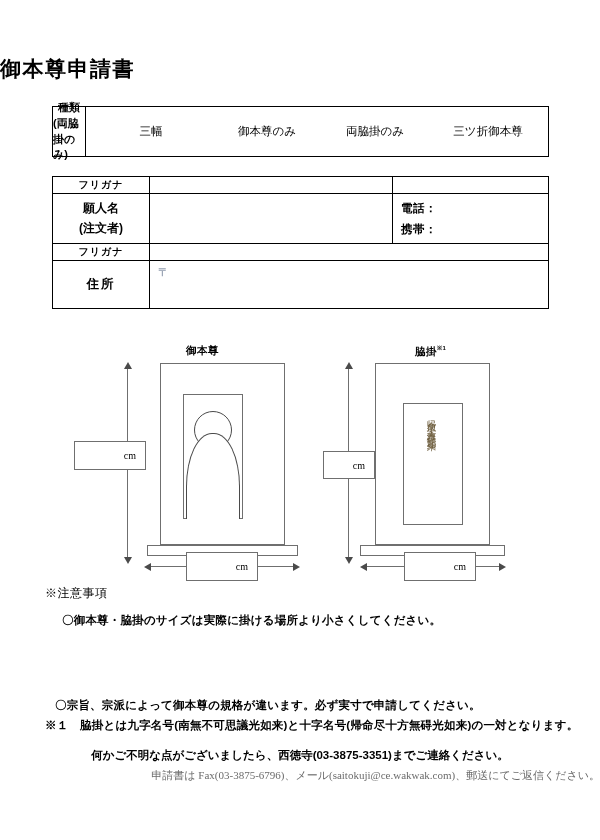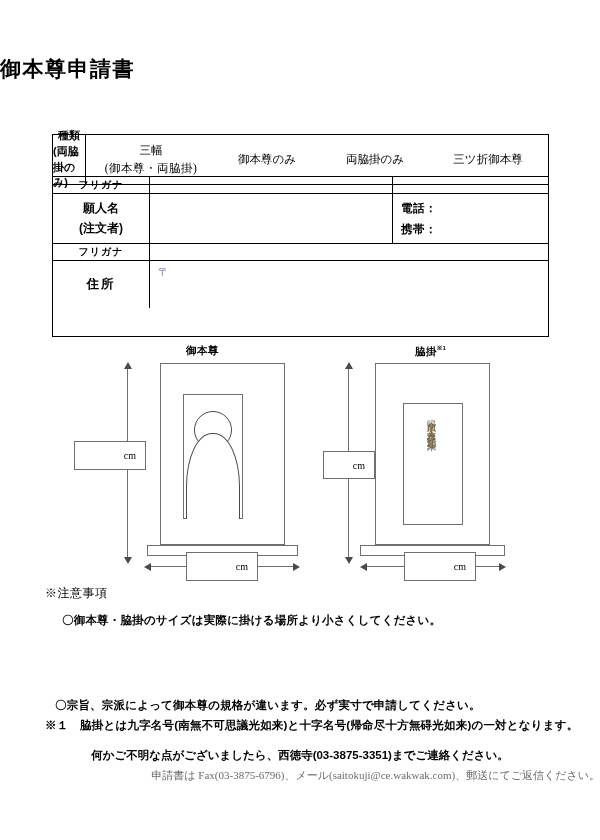--- a/index.html
+++ b/index.html
@@ -39,21 +39,20 @@
   
   .table-kind {
     position: absolute;
     left: 52px;
     top: 106px;
     width: 497px;
     height: 51px;
     border: 1.4px solid #000;
     box-sizing: border-box;
     display: flex;
-    margin-top: 28px;
   }
   .kind-label {
     width: 97px;
     border-right: 1.6px solid #000;
     box-sizing: border-box;
     display: flex;
     flex-direction: column;
     align-items: center;
     justify-content: center;
     font-weight: bold;
@@ -83,21 +82,21 @@
   .opt-honzon { width: 110px; }
   .opt-wakigake { width: 106px; }
   .opt-mitsuori { width: 120px; }
 
   
   .table-applicant {
     position: absolute;
     left: 52px;
     top: 176px;
     width: 497px;
-    height: 161px;
+    height: 133px;
     border: 1.4px solid #000;
     box-sizing: border-box;
   }
   .ta-row { display: flex; box-sizing: border-box; }
   .ta-row-furigana1 { height: 17px; border-bottom: 1.1px solid #000; }
   .ta-row-name     { height: 50px; border-bottom: 1.4px solid #000; }
   .ta-row-furigana2{ height: 17px; border-bottom: 1.1px solid #000; }
   .ta-row-address  { height: 47px; }
 
   .cell-head {
@@ -297,21 +296,20 @@
   <div class="title">御本尊申請書</div>
 
   <div class="table-kind">
     <div class="kind-label">
       <span>種類</span>
       <span>(両脇掛のみ)</span>
     </div>
     <div class="kind-options">
       <div class="opt-sanpuku">
         <span class="l1">三幅</span>
-        <span class="l2">(御本尊・両脇掛)</span>
       </div>
       <div class="opt opt-honzon">御本尊のみ</div>
       <div class="opt opt-wakigake">両脇掛のみ</div>
       <div class="opt opt-mitsuori">三ツ折御本尊</div>
     </div>
   </div>
 
   <div class="table-applicant">
 
     <div class="ta-row ta-row-furigana1">

